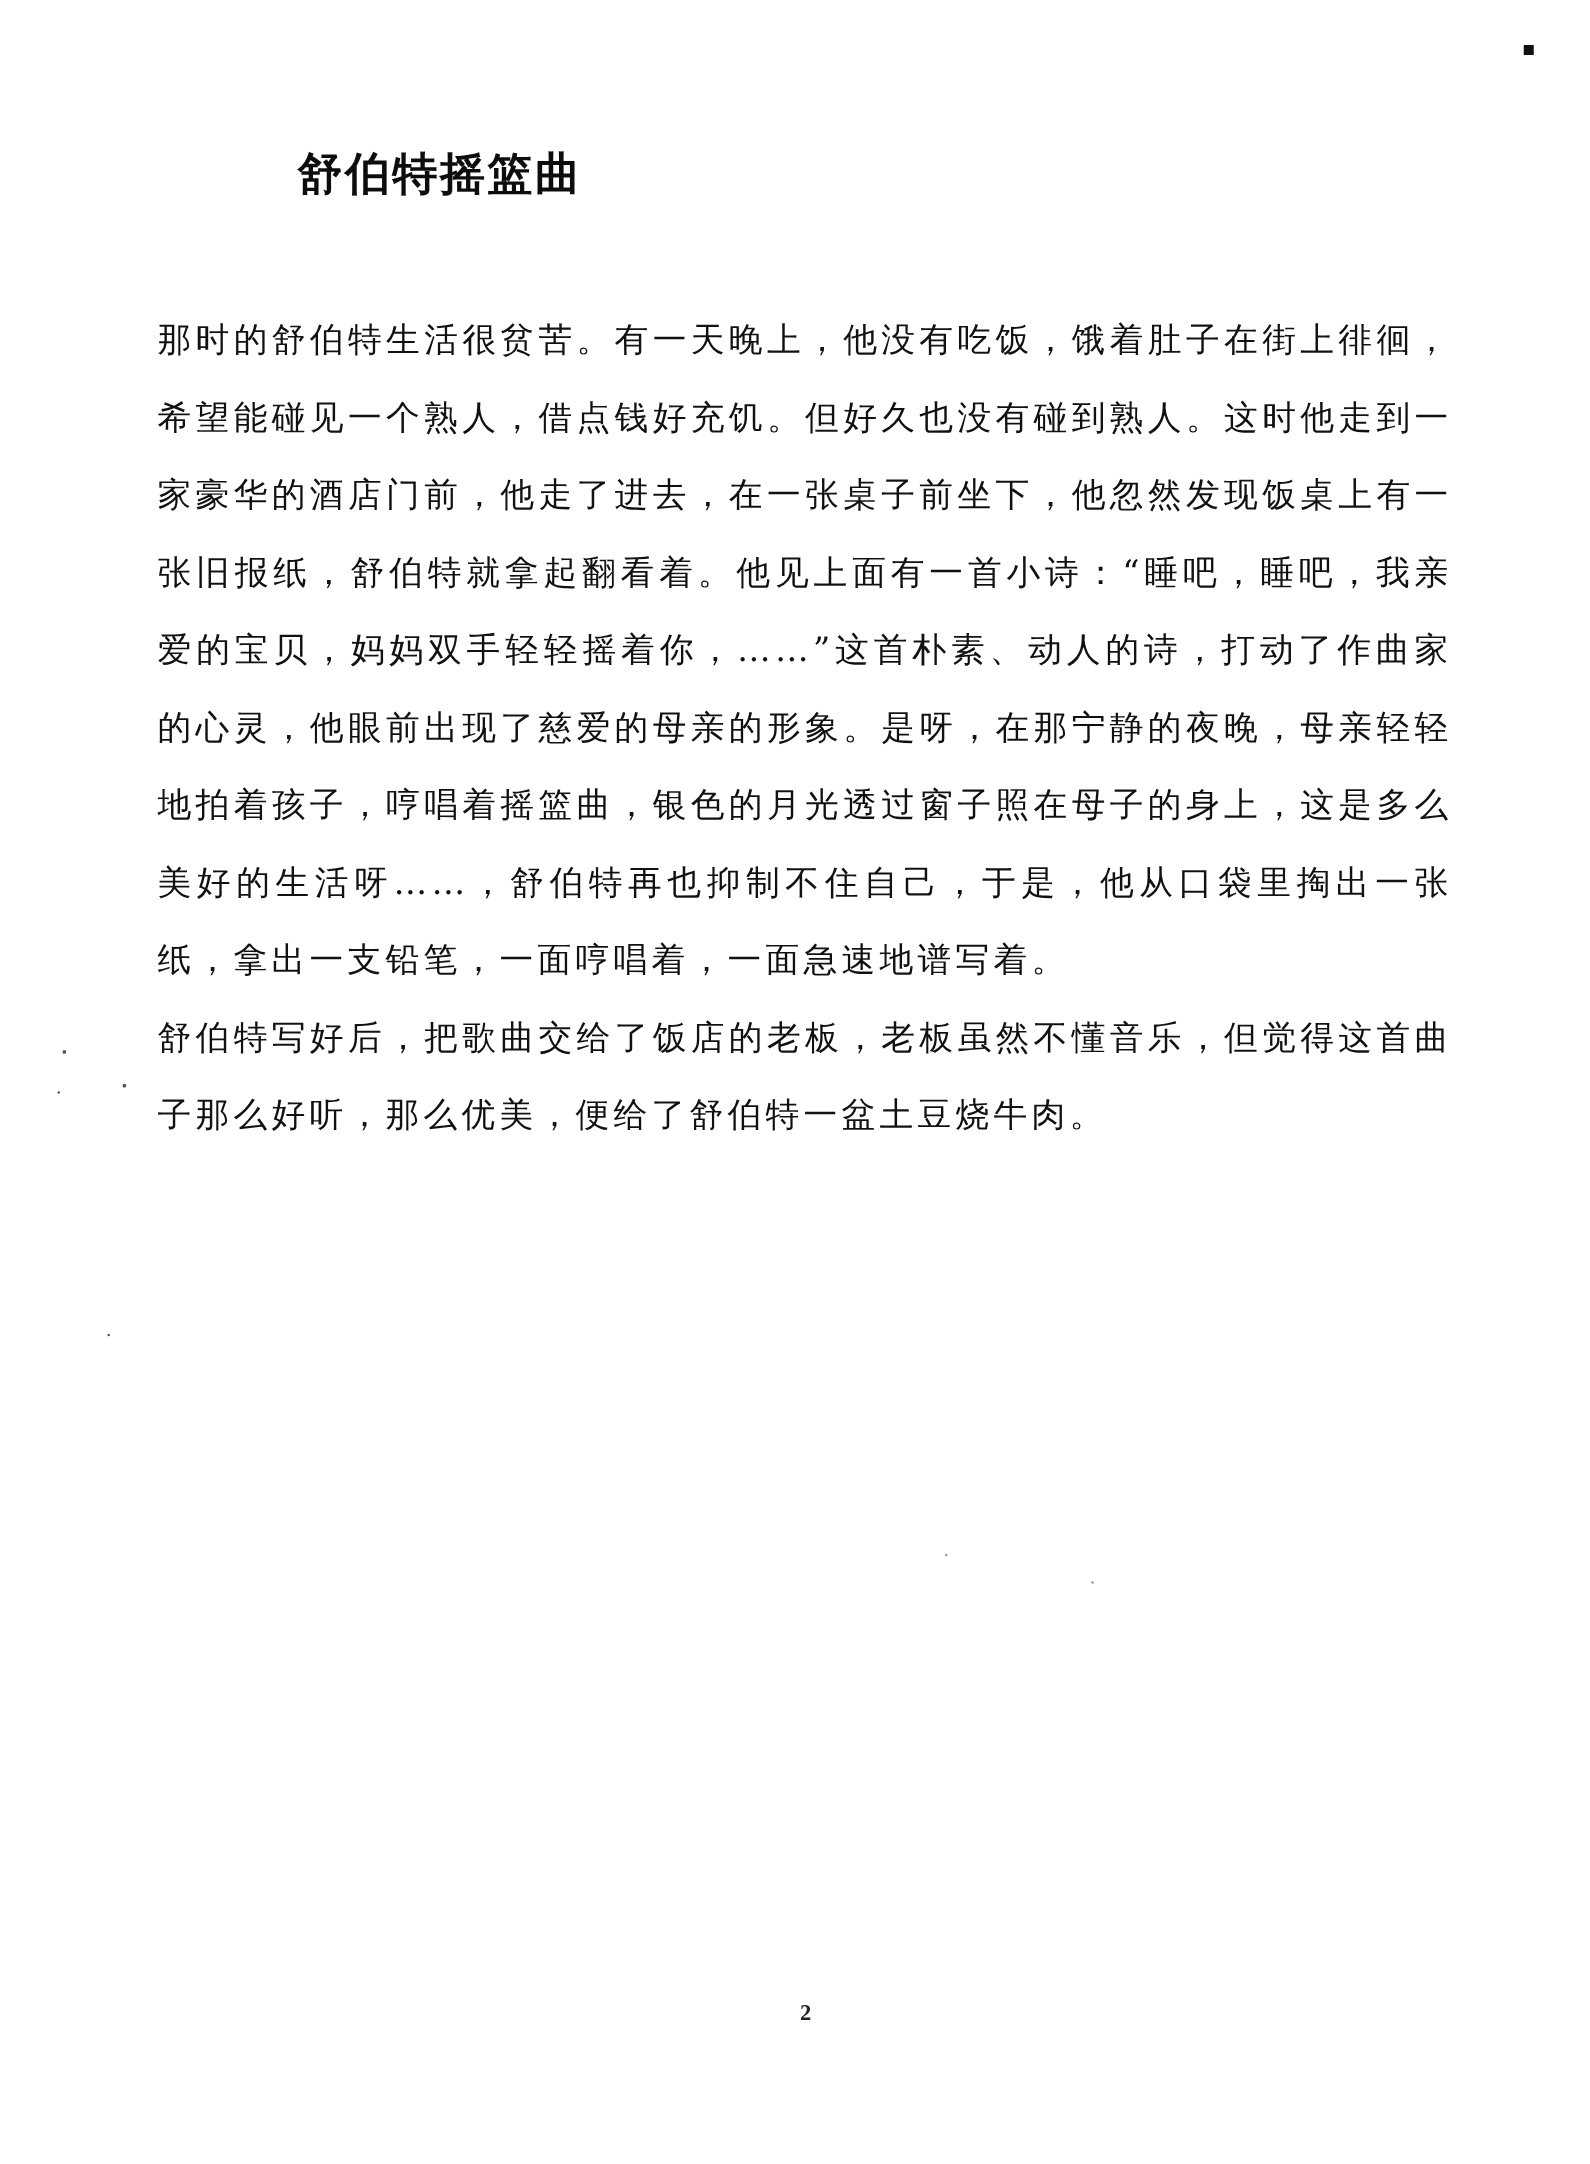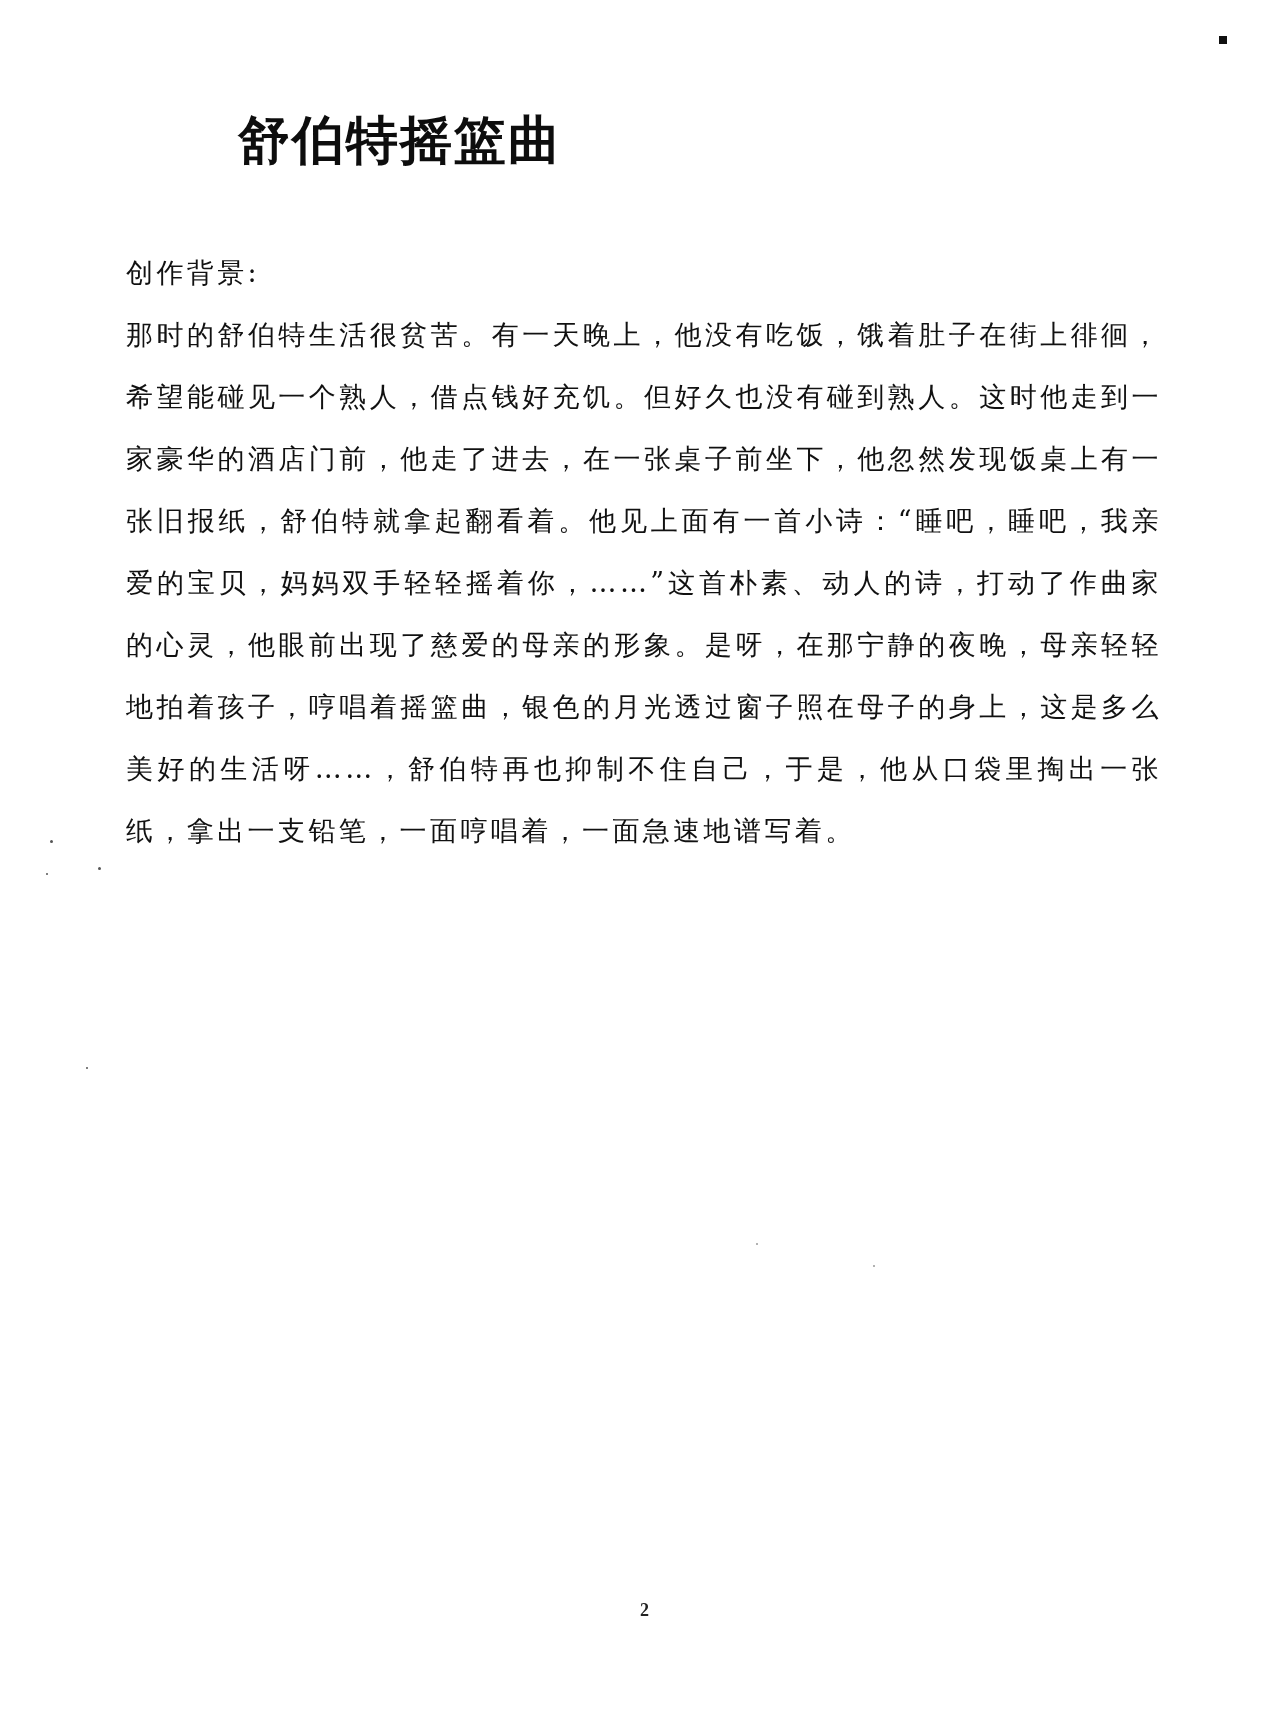--- a/index.html
+++ b/index.html
@@ -23,21 +23,21 @@
     height: 8px;
     background: #111;
   }
   .title {
     position: absolute;
     left: 238px;
     top: 112px;
     margin: 0;
     font-family: "DejaVu Sans", "Liberation Sans", sans-serif;
     font-weight: bold;
-    font-size: 52px;
+    font-size: 36px;
     letter-spacing: 2px;
     line-height: 56px;
     color: #0d0d0d;
   }
   .body-text {
     position: absolute;
     left: 126px;
     top: 242px;
     width: 1036px;
     font-size: 27px;
@@ -78,22 +78,22 @@
   }
 </style>
 </head>
 <body>
 
 <div class="corner-mark"></div>
 
 <h1 class="title">舒伯特摇篮曲</h1>
 
 <div class="body-text">
-  <p class="para">创作背景:</p>
   <p class="para">那时的舒伯特生活很贫苦。有一天晚上，他没有吃饭，饿着肚子在街上徘徊，希望能碰见一个熟人，借点钱好充饥。但好久也没有碰到熟人。这时他走到一家豪华的酒店门前，他走了进去，在一张桌子前坐下，他忽然发现饭桌上有一张旧报纸，舒伯特就拿起翻看着。他见上面有一首小诗：“睡吧，睡吧，我亲爱的宝贝，妈妈双手轻轻摇着你，……”这首朴素、动人的诗，打动了作曲家的心灵，他眼前出现了慈爱的母亲的形象。是呀，在那宁静的夜晚，母亲轻轻地拍着孩子，哼唱着摇篮曲，银色的月光透过窗子照在母子的身上，这是多么美好的生活呀……，舒伯特再也抑制不住自己，于是，他从口袋里掏出一张纸，拿出一支铅笔，一面哼唱着，一面急速地谱写着。</p>
+  <p class="para">舒伯特写好后，把歌曲交给了饭店的老板，老板虽然不懂音乐，但觉得这首曲子那么好听，那么优美，便给了舒伯特一盆土豆烧牛肉。</p>
 </div>
 
 <div class="page-number">2</div>
 
 <div class="speck" style="left:50px;top:840px;"></div>
 <div class="speck" style="left:98px;top:867px;"></div>
 <div class="speck" style="left:46px;top:873px;width:2px;height:2px;"></div>
 <div class="speck" style="left:86px;top:1067px;width:2px;height:2px;"></div>
 <div class="speck" style="left:756px;top:1243px;width:2px;height:2px;background:#999;"></div>
 <div class="speck" style="left:873px;top:1265px;width:2px;height:2px;background:#999;"></div>

